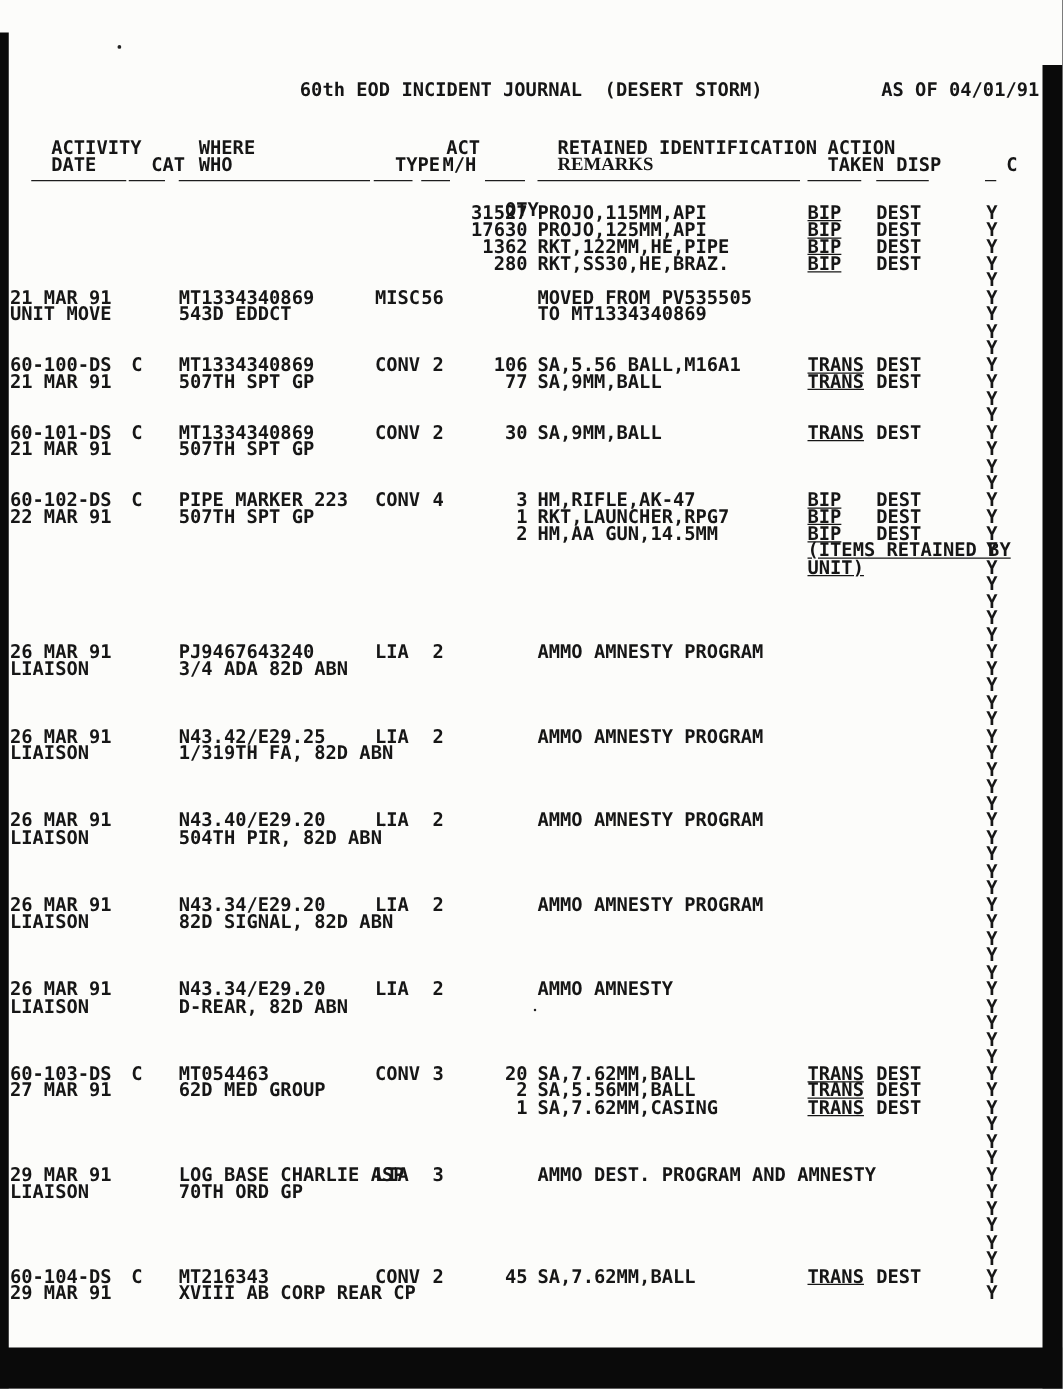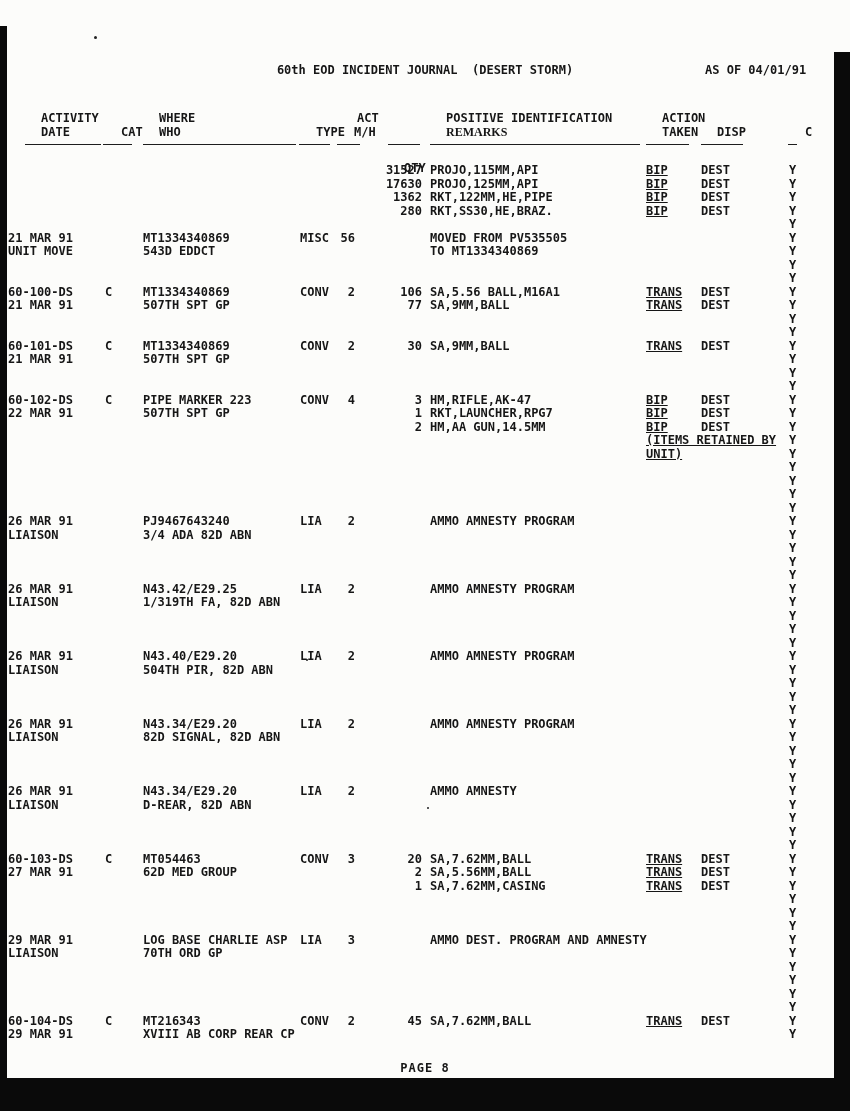--- a/index.html
+++ b/index.html
@@ -1,20 +1,20 @@
 <!DOCTYPE html>
 <html><head>
 <meta charset="utf-8">
 <style>
   html,body { margin:0; padding:0; background:#1b1b1b; }
   .page {
     position:relative; width:850px; height:1111px; margin:0 auto;
     background:#fcfcfa; overflow:hidden;
     font-family:"DejaVu Sans Mono","Liberation Mono",monospace;
-    font-weight:700; font-size:12px; color:#161616;
+    font-weight:700; font-size:15px; color:#161616;
   }
   .edge { position:absolute; background:#0a0a0a; }
   .edge-left   { left:0; top:26px; width:7px;  height:1085px; }
   .edge-right  { right:0; top:52px; width:16px; height:1059px; }
   .edge-bottom { left:0; bottom:0; width:850px; height:33px; }
   .speck { position:absolute; background:#222; border-radius:50%; }
 
   .title { position:absolute; top:63px; left:0; width:850px; text-align:center; white-space:pre; }
   .asof  { position:absolute; top:63px; left:705px; white-space:pre; }
   .footer{ position:absolute; top:1061px; left:0; width:850px; text-align:center; letter-spacing:1px; }
@@ -68,21 +68,21 @@
   <div class="speck" style="left:306px;top:659px;width:2px;height:2px;"></div>
   <div class="speck" style="left:427px;top:807px;width:2px;height:2px;"></div>
 
   <div class="title">60th EOD INCIDENT JOURNAL  (DESERT STORM)</div>
   <div class="asof">AS OF 04/01/91</div>
 
   <div class="hdr-row hdr1">
     <span class="cell h-activity">ACTIVITY</span>
     <span class="cell h-where">WHERE</span>
     <span class="cell h-act">ACT</span>
-    <span class="cell h-posid">POSITIVE IDENTIFICATION</span>
+    <span class="cell h-posid">RETAINED IDENTIFICATION</span>
     <span class="cell h-action">ACTION</span>
   </div>
 
   <div class="hdr-row hdr2">
     <span class="cell h-date">DATE</span>
     <span class="cell h-cat">CAT</span>
     <span class="cell h-who">WHO</span>
     <span class="cell h-type">TYPE</span>
     <span class="cell h-mh">M/H</span>
     <span class="cell h-qty">QTY</span>
@@ -439,15 +439,14 @@
         <span class="cell c-disp">DEST</span>
         <span class="cell c-c">Y</span>
       </div>
       <div class="row">
         <span class="cell c-date">29 MAR 91</span>
         <span class="cell c-who">XVIII AB CORP REAR CP</span>
         <span class="cell c-c">Y</span>
       </div>
     </div>
 
-  <div class="footer">PAGE 8</div>
 
 </div>
 
 </body></html>

